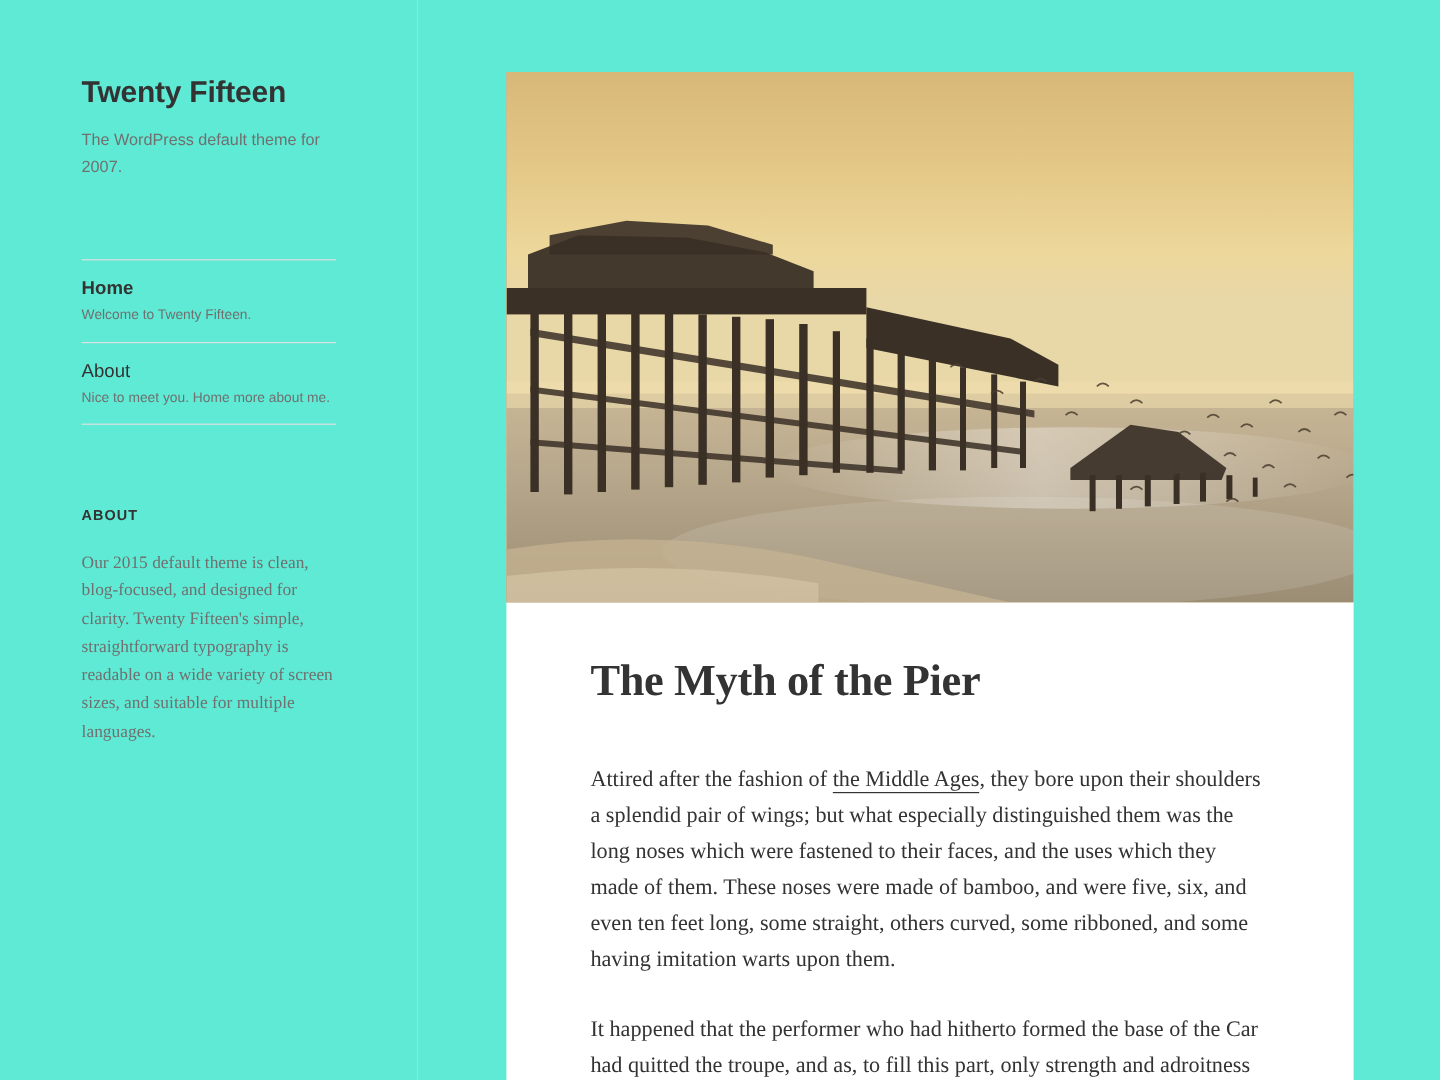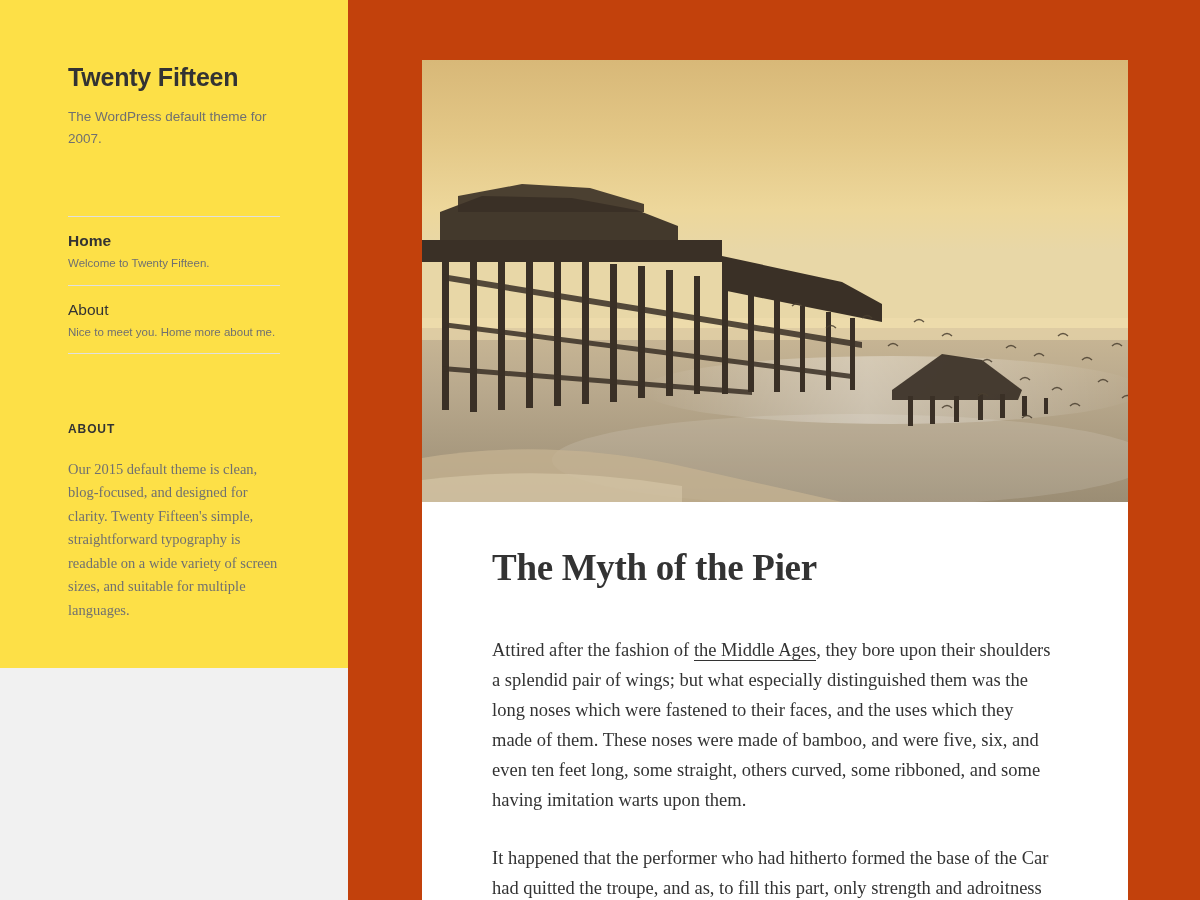--- a/index.html
+++ b/index.html
@@ -16,22 +16,22 @@
   #page {
     display: flex;
     width: 1200px;
     height: 900px;
   }
 
   
   #sidebar {
     width: 348px;
     min-width: 348px;
-    height: 668px;
-    background: #fde047;
+    height: 900px;
+    background: #5eead4;
     padding: 62px 68px 0 68px;
   }
 
   .site-title {
     font-family: "Liberation Sans", sans-serif;
     font-size: 25px;
     line-height: 1.2;
     font-weight: bold;
     color: #333333;
     letter-spacing: -0.2px;
@@ -107,21 +107,21 @@
     font-size: 14.5px;
     line-height: 1.62;
     color: #707070;
     margin: 0;
   }
 
   
   #main {
     flex: 1;
     height: 900px;
-    background: #c2410c;
+    background: #5eead4;
     overflow: hidden;
     padding-top: 60px;
   }
 
   .post {
     width: 706px;
     margin-left: 74px;
     background: #ffffff;
   }
 

